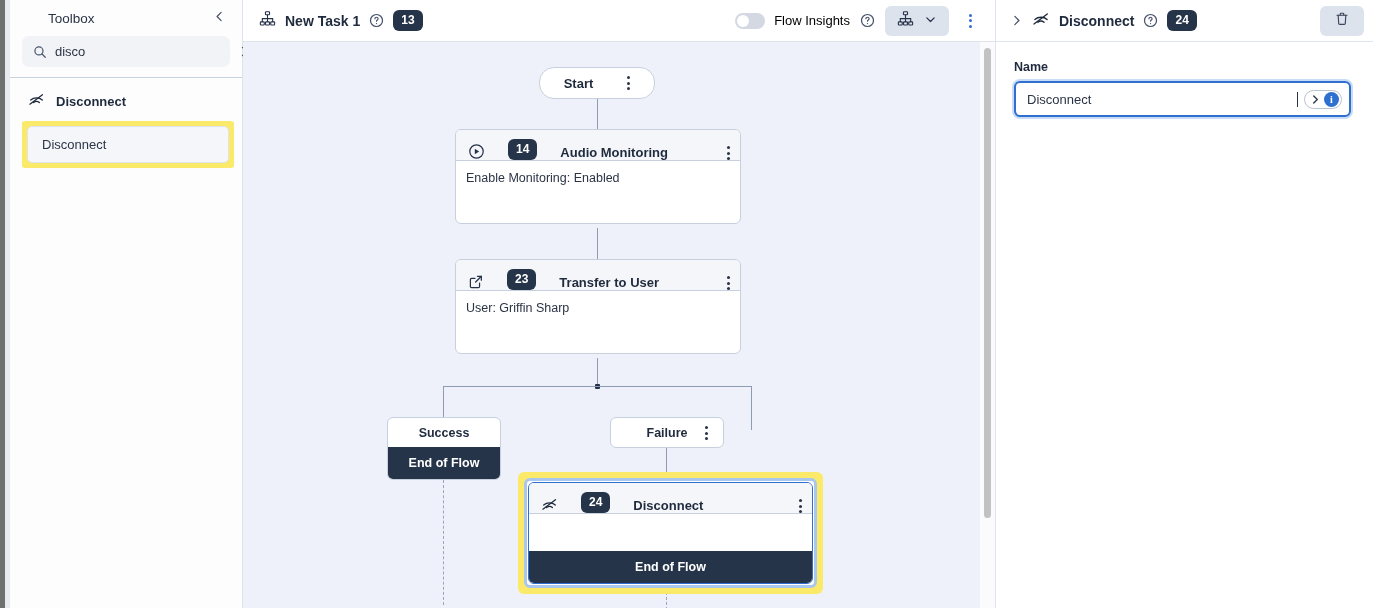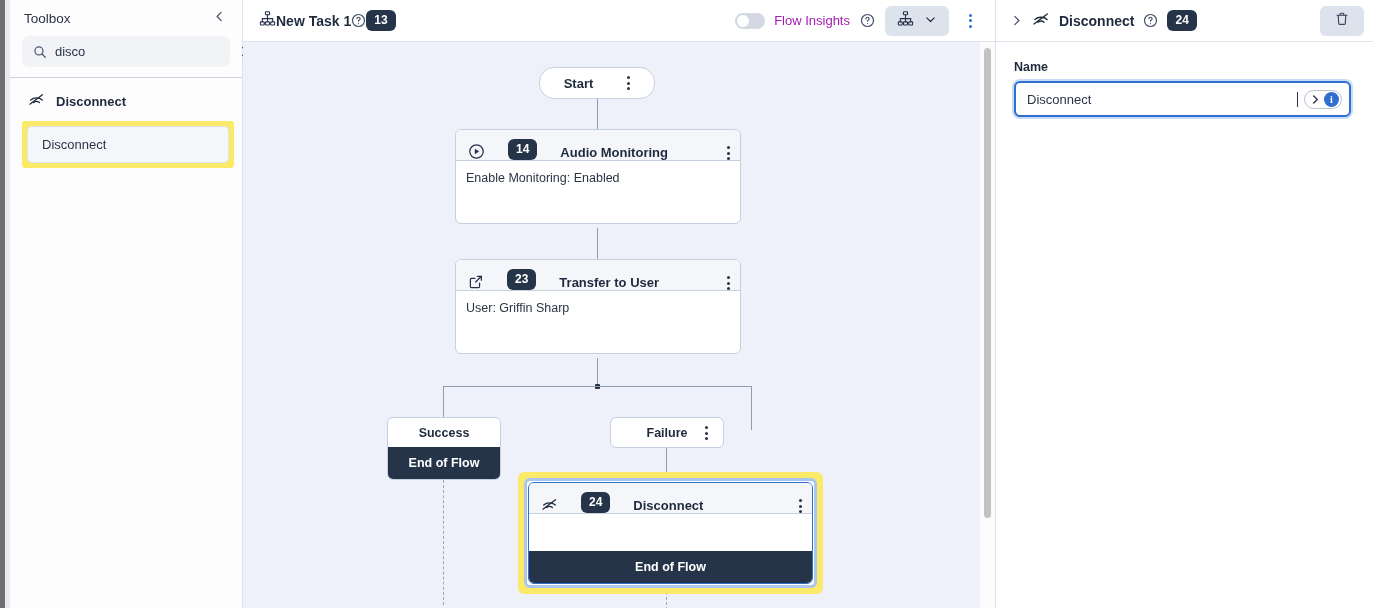--- a/index.html
+++ b/index.html
@@ -23,20 +23,21 @@
 
   
   .toolbox {
     position: absolute; left: 10px; top: 0; width: 233px; height: 608px;
     background: #fdfdfe; border-right: 1px solid #dfe3eb;
     display: flex; flex-direction: column;
   }
   .tb-head {
     height: 36px; display: flex; align-items: center; justify-content: space-between;
     padding: 0 14px;
+    margin-left: 24px;
   }
   .tb-title { font-size: 13.5px; color: #2b3445; font-weight: 400; }
   .tb-collapse {
     width: 18px; height: 18px; display: flex; align-items: center; justify-content: center;
     color: #46506a; cursor: pointer;
   }
   .tb-searchwrap { padding: 0 12px 10px 12px; }
   .tb-search {
     height: 31px; background: #f1f3f7; border-radius: 7px;
     display: flex; align-items: center; gap: 8px; padding: 0 11px;
@@ -69,39 +70,39 @@
   
   .editor {
     position: absolute; left: 243px; top: 0; width: 752px; height: 608px;
     background: #ffffff; display: flex; flex-direction: column;
   }
   .ed-toolbar {
     height: 42px; flex: 0 0 42px; background: #ffffff;
     border-bottom: 1px solid #dfe3eb;
     display: flex; align-items: center; padding: 0 14px 0 16px; gap: 10px;
   }
-  .ed-title-group { display: flex; align-items: center; }
+  .ed-title-group { display: flex; align-items: center; gap: 9px; }
   .ed-title { font-size: 14px; font-weight: bold; color: #1f2a3d; }
   .badge-dark {
     background: #263449; color: #ffffff; border-radius: 6px;
     font-size: 12px; font-weight: bold; padding: 4px 8px; min-width: 29px;
     text-align: center; line-height: 1.1;
   }
   .help-ico { color: #46506a; display: flex; align-items: center; cursor: pointer; }
   .ed-spacer { flex: 1 1 auto; }
   .toggle-row { display: flex; align-items: center; gap: 9px; }
   .toggle {
     width: 30px; height: 16px; border-radius: 8px; background: #d3d8e2;
     position: relative; cursor: pointer;
   }
   .toggle .knob {
     position: absolute; left: 2px; top: 2px; width: 12px; height: 12px;
     border-radius: 50%; background: #ffffff;
   }
-  .toggle-label { font-size: 13px; color: #a21caf; }
+  .toggle-label { font-size: 13px; color: #000000; }
   .layout-btn {
     background: #dde3ec; border-radius: 6px; height: 30px; padding: 0 12px;
     display: flex; align-items: center; gap: 10px; cursor: pointer;
   }
   .kebab-btn {
     width: 22px; height: 26px; display: flex; align-items: center; justify-content: center;
     cursor: pointer;
   }
   .kebab-dots { display: flex; flex-direction: column; gap: 2.5px; align-items: center; }
   .kebab-dots i { display: block; width: 3px; height: 3px; border-radius: 50%; background: #2f6fd0; }

